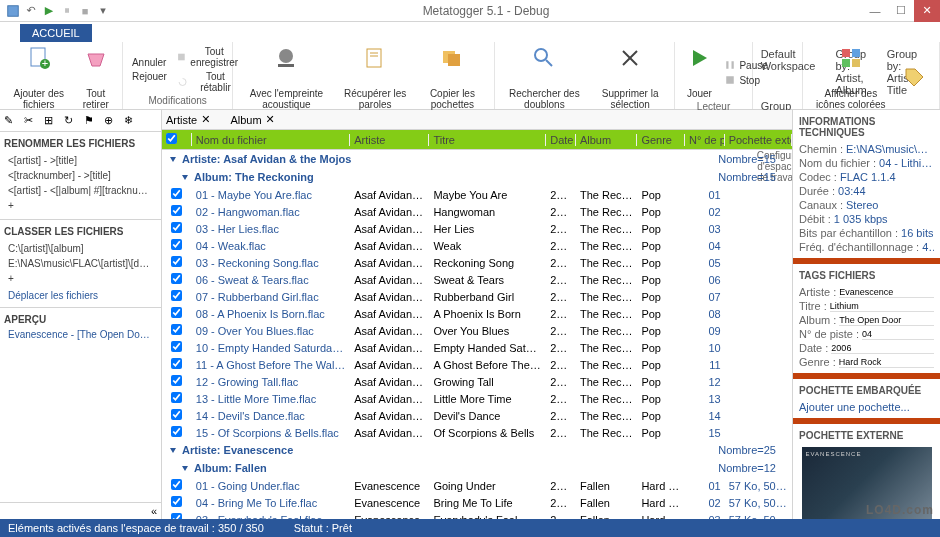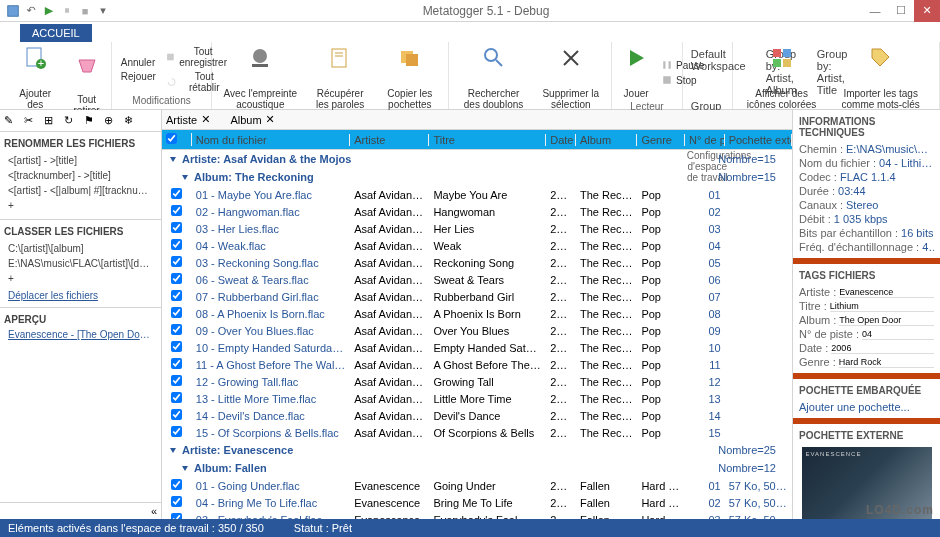--- a/index.html
+++ b/index.html
@@ -27,25 +27,25 @@
 .workspace-config{flex:1;padding:4px;display:flex;flex-direction:column}
 .ws-row{display:flex;gap:20px;padding:2px 4px;font-size:10px;color:#444}
 .content{flex:1;display:flex;overflow:hidden}
 .leftpanel{width:162px;border-right:1px solid #d4d4d4;display:flex;flex-direction:column;background:#fff}
 .lp-toolbar{height:22px;border-bottom:1px solid #d4d4d4;display:flex;align-items:center;padding:0 4px;gap:6px}
 .lp-toolbar span{width:14px;height:14px;display:inline-block}
 .lp-section{border-bottom:1px solid #d4d4d4;padding:4px}
 .lp-title{font-weight:600;color:#444;padding:2px 0;font-size:10px}
 .lp-list{padding:2px 0}
 .lp-item{padding:2px 4px;font-size:10px;color:#444;white-space:nowrap;overflow:hidden;text-overflow:ellipsis}
-.lp-link{color:#2a579a;text-decoration:underline;cursor:pointer}
+.lp-link{color:#2a579a;cursor:pointer}
 .mainpanel{flex:1;display:flex;flex-direction:column;overflow:hidden}
 .filterbar{height:20px;border-bottom:1px solid #d4d4d4;display:flex;align-items:center;padding:0 4px;gap:20px;font-size:10px;background:#f8f8f8}
 .filterbar .f{display:flex;align-items:center;gap:4px}
-.gridhead{height:20px;border-bottom:1px solid #d4d4d4;display:flex;align-items:center;background:#0ea5e9;font-size:10px;color:#444}
+.gridhead{height:20px;border-bottom:1px solid #d4d4d4;display:flex;align-items:center;background:#84cc16;font-size:10px;color:#444}
 .gridhead .col{padding:0 4px;border-right:1px solid #eee;overflow:hidden;white-space:nowrap}
 .gridbody{flex:1;overflow-y:auto;overflow-x:hidden}
 .grouprow{padding:3px 8px;color:#2a579a;font-size:10px;display:flex;align-items:center;gap:4px}
 .grouprow.l2{padding-left:20px}
 .grouprow .count{margin-left:auto;margin-right:8px}
 .datarow{display:flex;align-items:center;font-size:10px;height:17px}
 .datarow .cell{padding:0 4px;overflow:hidden;white-space:nowrap;text-overflow:ellipsis}
 .datarow .ck{width:30px;text-align:center}
 .datarow .fn{color:#2a579a}
 .datarow .num{color:#2a579a;text-align:right}
@@ -241,22 +241,20 @@
             <rect x="3" y="13" width="8" height="8" fill="#60c060"></rect>
             <rect x="13" y="13" width="8" height="8" fill="#e0c060"></rect>
           </svg>
           <span>Afficher des icônes
 colorées</span>
         </div>
       <div class="rbtn big">
           <svg viewBox="0 0 24 24">
             <path d="M3 3 L12 3 L20 11 L11 20 L3 12 Z" fill="#f0d070" stroke="#c09030"></path>
           </svg>
-          <span>Importer les tags
-comme mots-clés</span>
         </div>
     </div>
     <div class="glabel">Tags</div>
   </div>
 </div>
 
 <div class="content">
   <div class="leftpanel">
     <div class="lp-toolbar">
       <span>✎</span>

